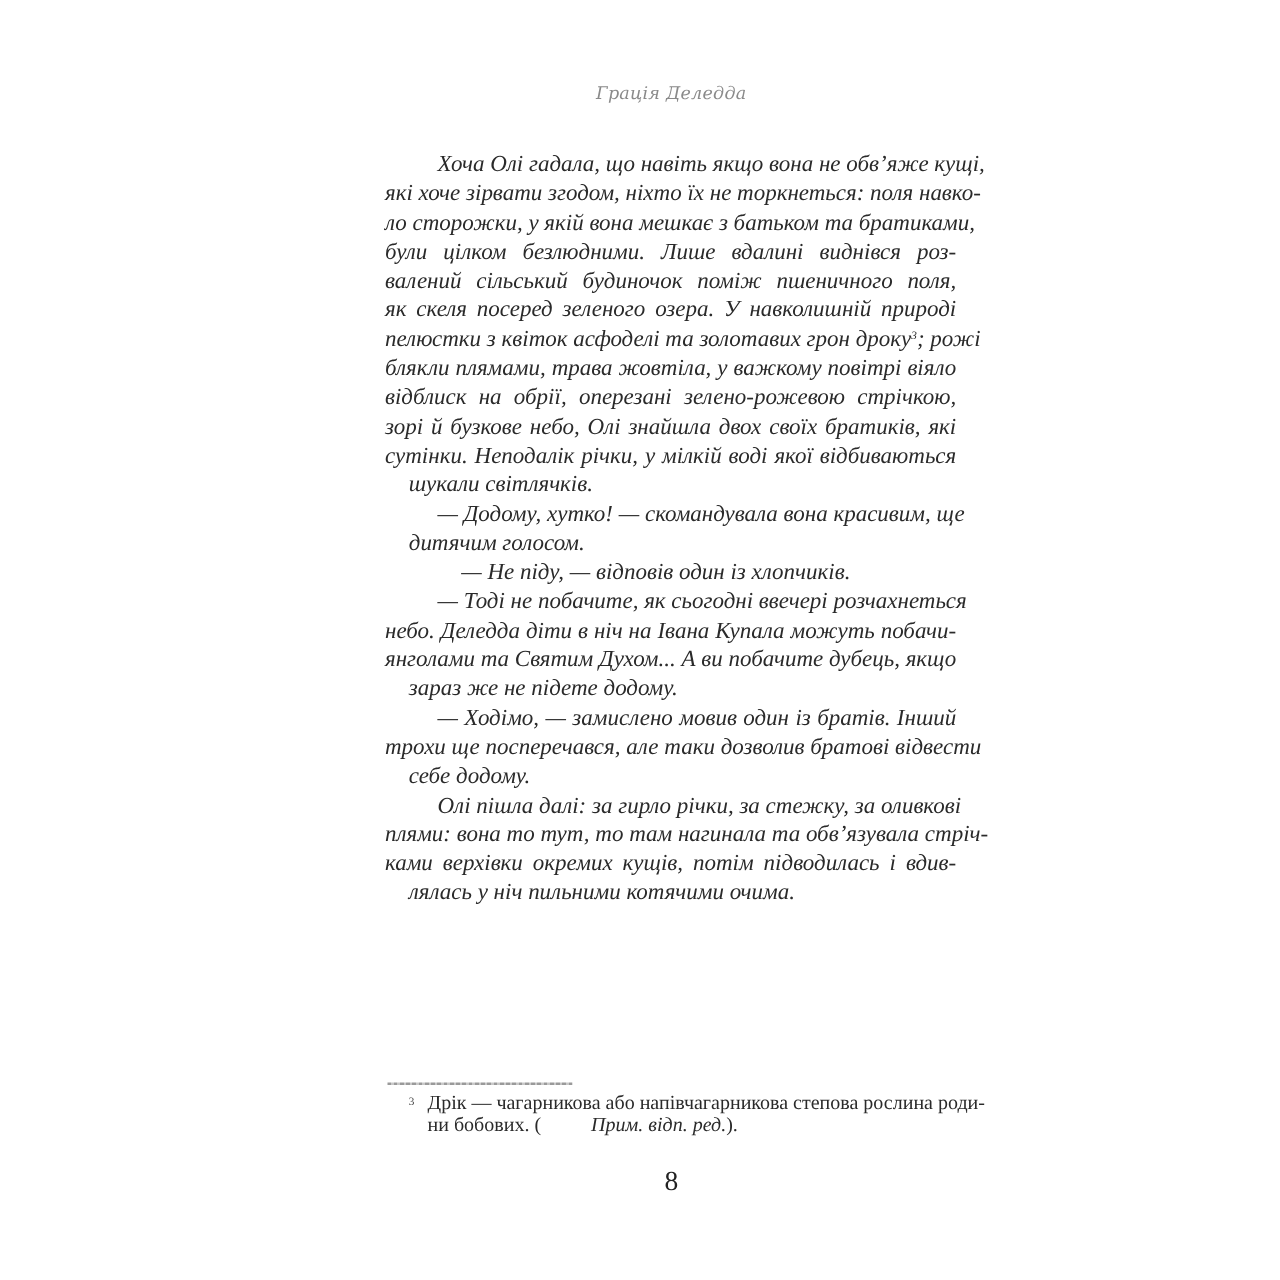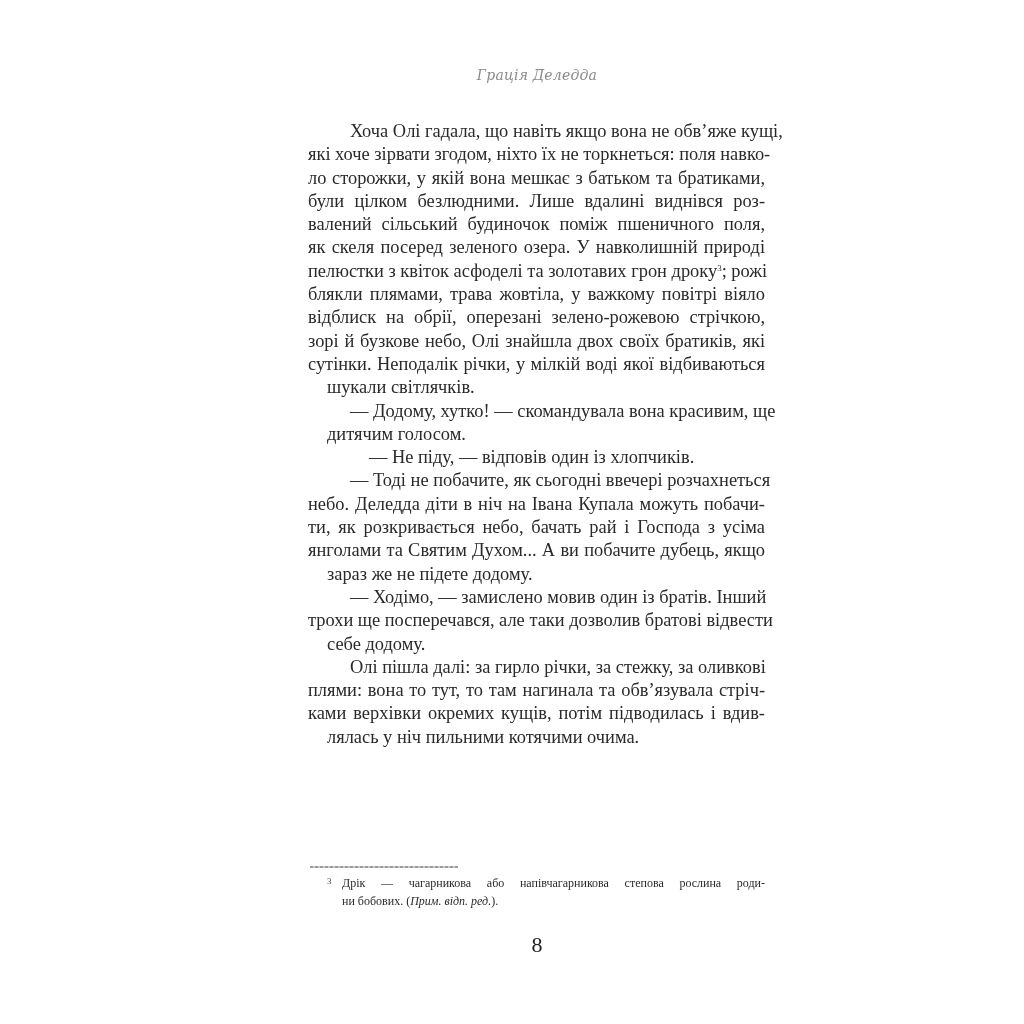--- a/index.html
+++ b/index.html
@@ -7,40 +7,40 @@
   .page { position: absolute; left: 0; top: 6px; width: 1024px; height: 1024px; background: #fff; }
   .running-head {
     position: absolute; top: 61px; left: 0; width: 1074px; text-align: center;
     font-family: "DejaVu Serif", "Liberation Serif", serif; font-style: italic;
     font-size: 14px; color: #8a8a8a; letter-spacing: 0.2px;
   }
   .body-text {
     position: absolute; left: 308px; top: 114px; width: 457px;
     font-family: "Liberation Serif", "DejaVu Serif", serif;
     font-size: 18.4px; line-height: 23.3px; color: #2a2a2a;
-    text-align: justify; text-align-last: left;
+    text-align: justify; text-align-last: left; font-style: italic;
   }
   .body-text .line { display: block; text-align: justify; text-align-last: justify; white-space: nowrap; }
   .body-text .line.last { text-align-last: left; margin-left: 19px; }
   .fn-sep {
     position: absolute; left: 310px; top: 860px; width: 148px; height: 2px;
     background: repeating-linear-gradient(90deg, #9a9a9a 0 3px, #c8c8c8 3px 5px);
   }
   .footnote {
     position: absolute; left: 342px; top: 868px; width: 423px;
     font-family: "Liberation Serif", "DejaVu Serif", serif;
-    font-size: 12px; line-height: 18px; color: #2a2a2a;
+    font-size: 16px; line-height: 18px; color: #2a2a2a;
   }
   .footnote .fn-line { display: block; white-space: nowrap; text-align: justify; text-align-last: justify; }
   .footnote .fn-line.last { text-align-last: left; }
   .fn-mark {
     position: absolute; left: 327px; top: 870px;
     font-family: "Liberation Serif", serif; font-size: 9px; color: #444;
   }
-  .fn-ital { font-style: italic; }
+  .fn-ital { font-style: italic; margin-left: 40px; }
   sup.ref { font-size: 9px; vertical-align: 6px; line-height: 0; }
   .page-number {
     position: absolute; top: 926px; left: 0; width: 1074px; text-align: center;
     font-family: "Liberation Serif", "DejaVu Serif", serif; font-size: 22px; color: #222;
   }
 </style>
 </head>
 <body>
 
 <div class="page">
@@ -57,21 +57,20 @@
       <span class="line">блякли плямами, трава жовтіла, у важкому повітрі віяло</span>
       <span class="line">відблиск на обрії, оперезані зелено-рожевою стрічкою,</span>
       <span class="line">зорі й бузкове небо, Олі знайшла двох своїх братиків, які</span>
       <span class="line">сутінки. Неподалік річки, у мілкій воді якої відбиваються</span>
       <span class="line last">шукали світлячків.</span>
       <span class="line" style="padding-left: 42px;">— Додому, хутко! — скомандувала вона красивим, ще</span>
       <span class="line last">дитячим голосом.</span>
       <span class="line last" style="padding-left: 42px;">— Не піду, — відповів один із хлопчиків.</span>
       <span class="line" style="padding-left: 42px;">— Тоді не побачите, як сьогодні ввечері розчахнеться</span>
       <span class="line">небо. Деледда діти в ніч на Івана Купала можуть побачи-</span>
-      <span class="line">ти, як розкривається небо, бачать рай і Господа з усіма</span>
       <span class="line">янголами та Святим Духом... А ви побачите дубець, якщо</span>
       <span class="line last">зараз же не підете додому.</span>
       <span class="line" style="padding-left: 42px;">— Ходімо, — замислено мовив один із братів. Інший</span>
       <span class="line">трохи ще посперечався, але таки дозволив братові відвести</span>
       <span class="line last">себе додому.</span>
       <span class="line" style="padding-left: 42px;">Олі пішла далі: за гирло річки, за стежку, за оливкові</span>
       <span class="line">плями: вона то тут, то там нагинала та обв’язувала стріч-</span>
       <span class="line">ками верхівки окремих кущів, потім підводилась і вдив-</span>
       <span class="line last">лялась у ніч пильними котячими очима.</span>
     </div>

